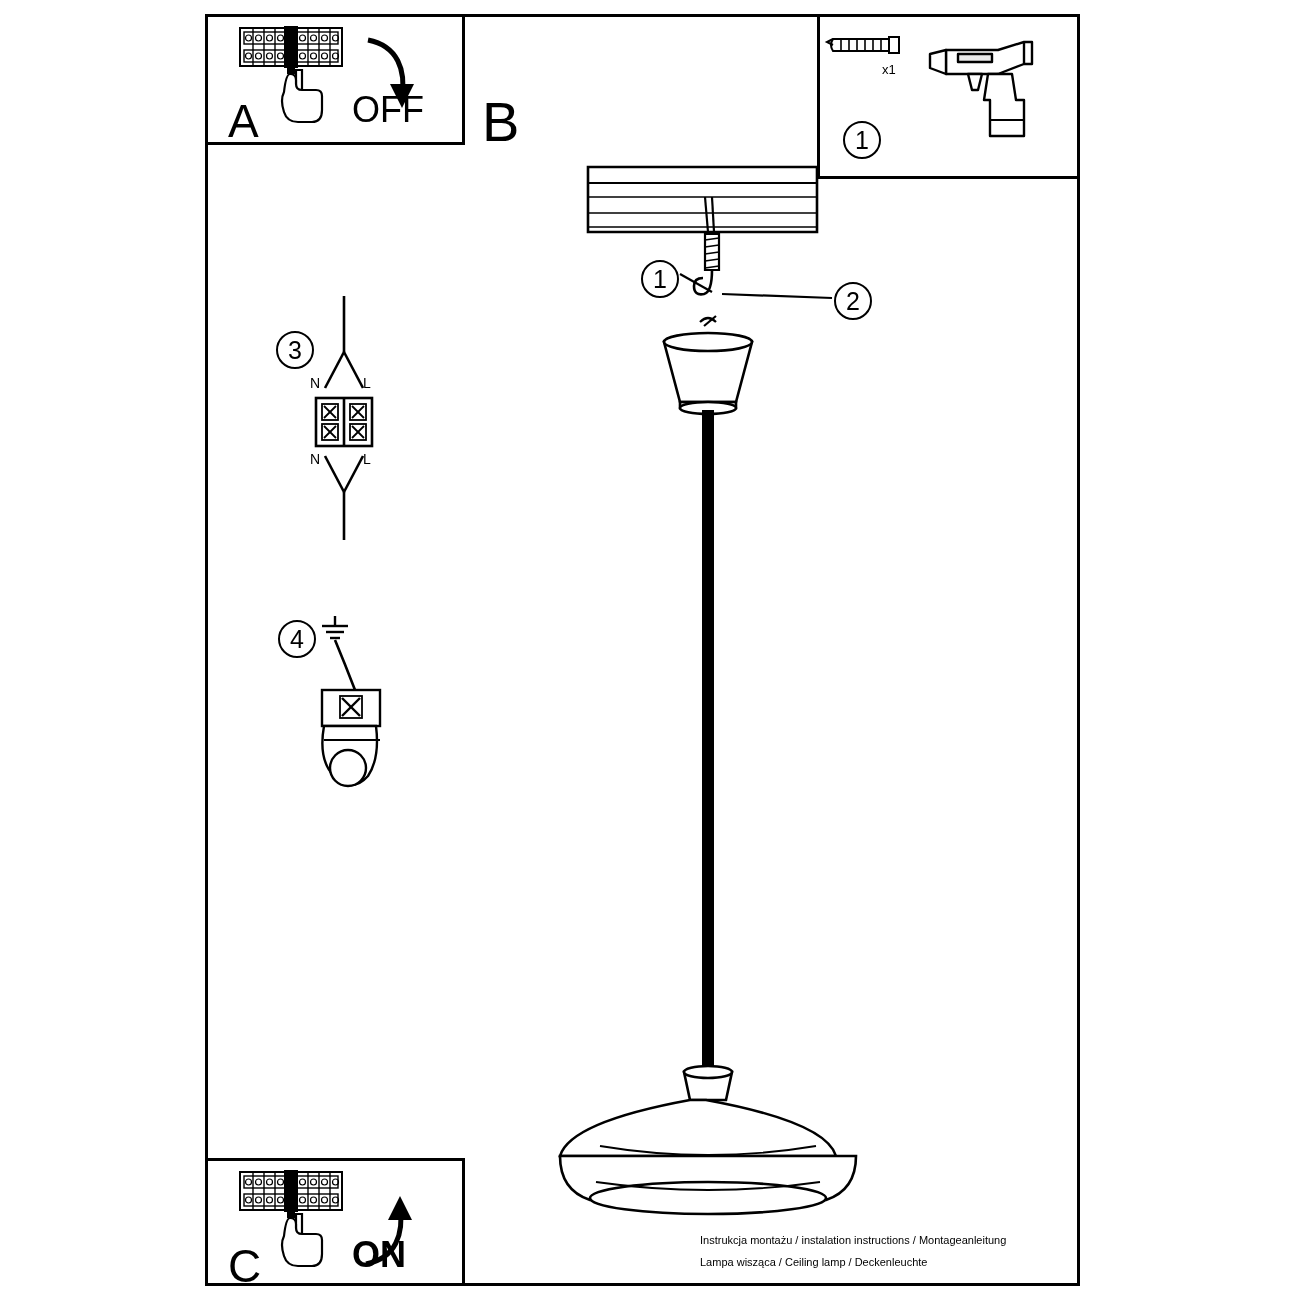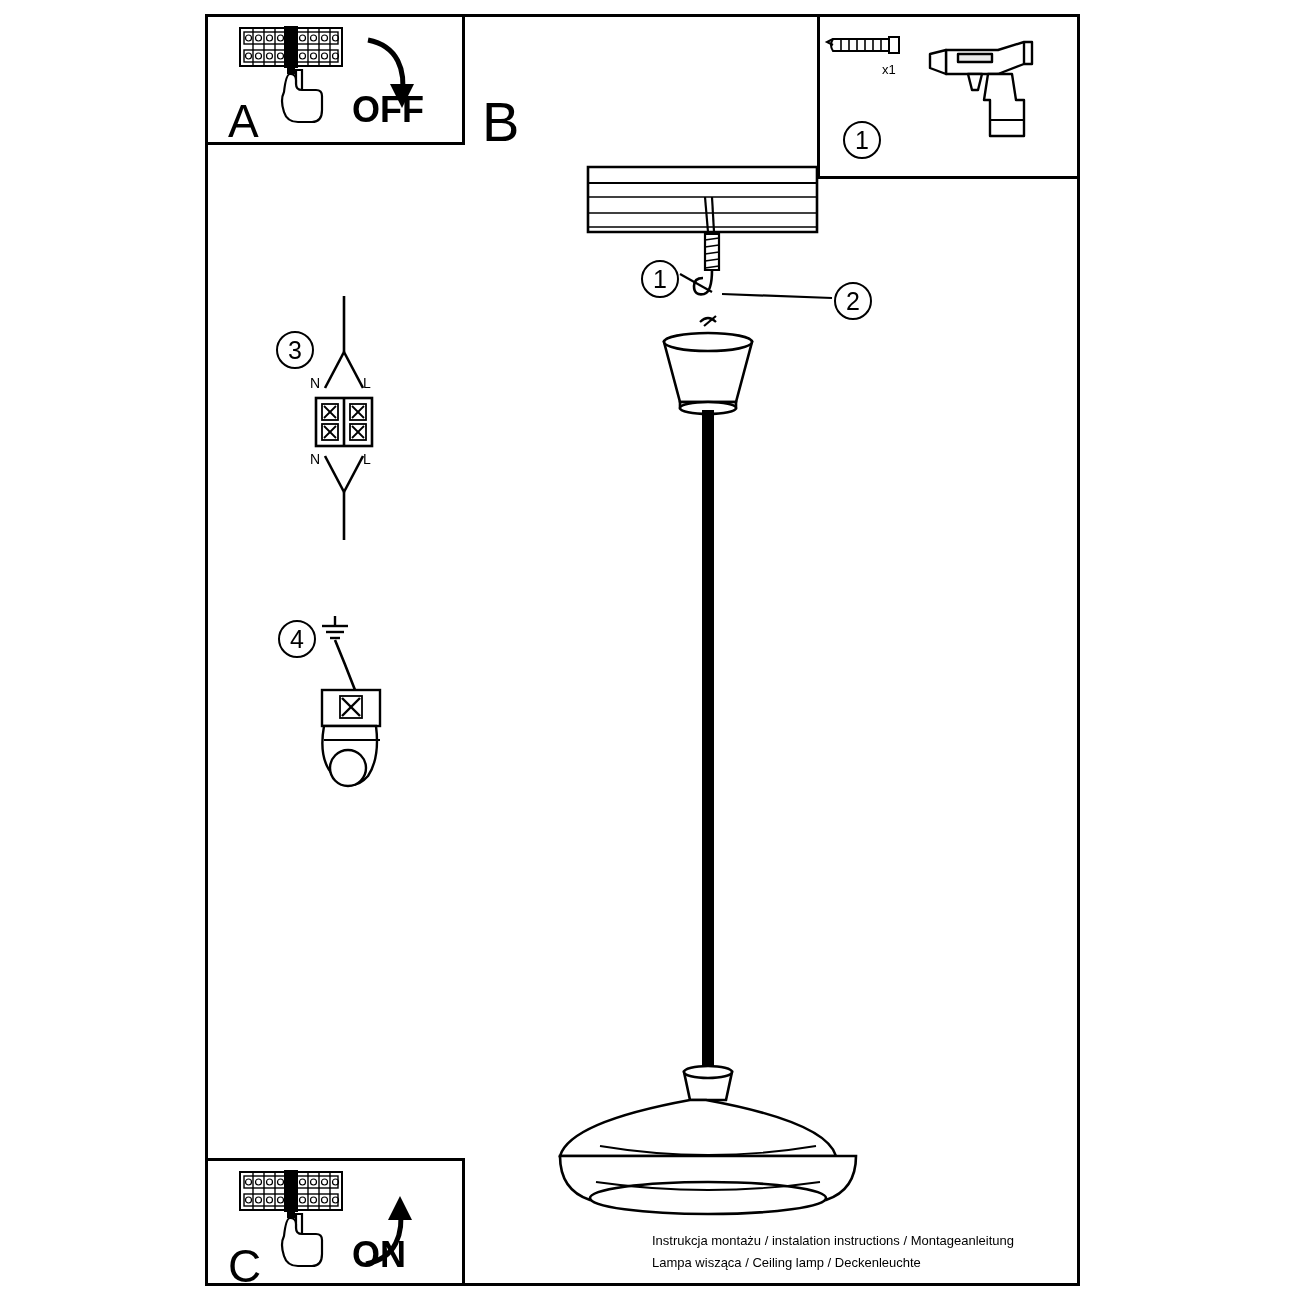--- a/index.html
+++ b/index.html
@@ -17,33 +17,33 @@
   #panel-c{left:205px;top:1158px;width:260px;height:128px;}
 
   .lbl{position:absolute;font-size:34px;line-height:1;}
   .lbl-big{position:absolute;font-size:46px;line-height:1;}
   .small{position:absolute;font-size:14px;}
   .tiny{position:absolute;font-size:13px;}
 
   .circnum{position:absolute;width:38px;height:38px;border:2.6px solid #000;border-radius:50%;
            display:flex;align-items:center;justify-content:center;font-size:25px;box-sizing:border-box;}
 
-  .capt{position:absolute;font-size:13px;line-height:25px;white-space:nowrap;}
+  .capt{position:absolute;font-size:11px;line-height:25px;white-space:nowrap;margin-left:48px;}
   svg{position:absolute;left:0;top:0;overflow:visible;}
 </style>
 </head>
 <body>
 
 <div class="sheet">
 
   <div class="frame" id="outer-border"></div>
 
   <div class="frame" id="panel-a"></div>
   <div class="lbl-big" style="left:228px;top:98px;">A</div>
-  <div class="lbl" style="left:352px;top:92px;font-size:36px;font-weight:bold;">OFF</div>
+  <div class="lbl" style="left:352px;top:92px;font-size:36px;font-weight:normal;">OFF</div>
 
   <svg width="1300" height="1300">
     <g transform="translate(240,28)">
       <rect x="0" y="0" width="102" height="38" fill="#fff" stroke="#000" stroke-width="2"></rect>
       <rect x="4" y="4" width="94" height="12" fill="#fff" stroke="#000" stroke-width="1.4"></rect>
       <rect x="4" y="22" width="94" height="12" fill="#fff" stroke="#000" stroke-width="1.4"></rect>
       <g stroke="#000" stroke-width="1.4">
         <line x1="13" y1="0" x2="13" y2="38"></line>
           <line x1="24" y1="0" x2="24" y2="38"></line>
         <line x1="35" y1="0" x2="35" y2="38"></line>

